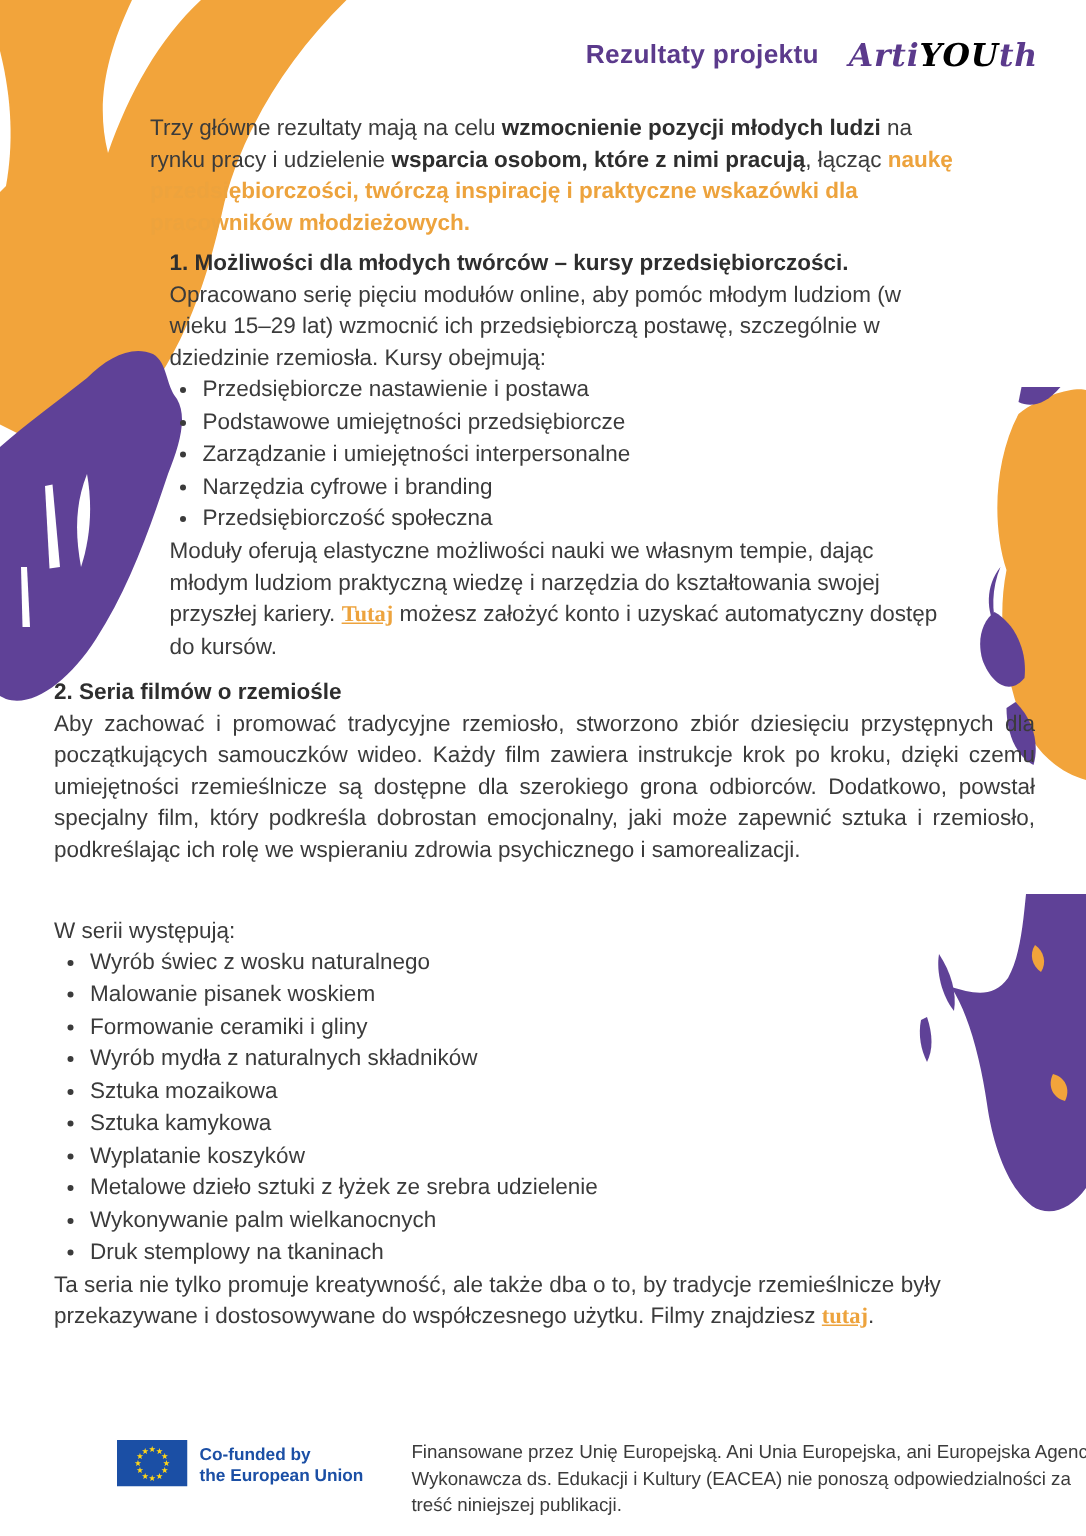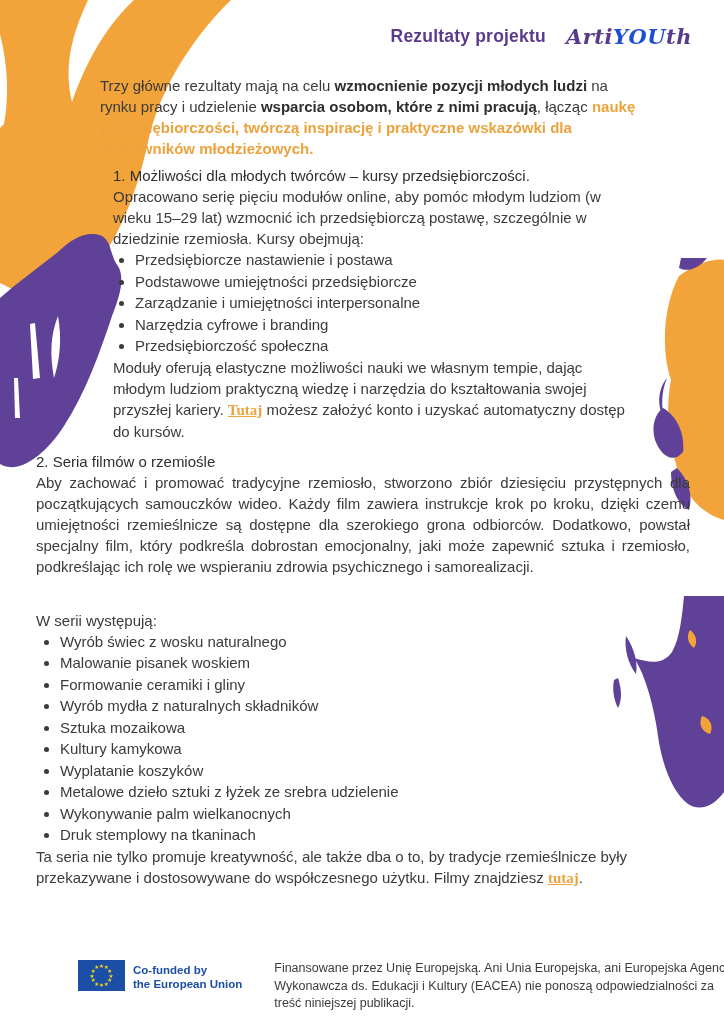--- a/index.html
+++ b/index.html
@@ -14,27 +14,27 @@
   }
   .deco{position:absolute;pointer-events:none;}
   
   .header{
     display:flex;justify-content:flex-end;align-items:center;
     gap:20px;padding:24px 32px 0 0;position:relative;z-index:2;
   }
   .header-title{color:#5b3a8c;font-weight:700;font-size:17.5px;letter-spacing:.2px;}
   .logo{font-family:"DejaVu Serif","Liberation Serif",serif;font-style:italic;font-weight:700;font-size:21px;letter-spacing:.5px;}
   .logo-purple{color:#5b3a8c;}
-  .logo-orange{color:#1d4ed8;}
+  .logo-orange{color:#000000;}
   
   p{margin:0;font-size:15px;line-height:21px;}
   .intro{position:relative;z-index:2;margin:26px 80px 0 100px;}
   .section1{position:relative;z-index:2;margin:6px 96px 0 113px;}
   .section2{position:relative;z-index:2;margin:9px 34px 0 36px;}
-  .h{font-weight:400;color:#2e2e2e;}
+  .h{font-weight:700;color:#2e2e2e;}
   .just{text-align:justify;}
   .seg-b{font-weight:700;color:#2e2e2e;}
   .seg-ob{font-weight:700;color:#eda33d;}
   .seg-link{font-weight:700;color:#eda33d;text-decoration:underline;cursor:pointer;font-family:Liberation Serif, serif;}
   ul{margin:0;padding:0 0 0 22px;}
   .section2 ul{padding-left:24px;}
   li{font-size:15px;line-height:21.5px;}
   .list-intro{margin-top:33px;}
   
   .footer{
@@ -106,21 +106,21 @@
     <section class="section2">
       <p class="h">2. Seria filmów o rzemiośle</p>
       <p class="just">Aby zachować i promować tradycyjne rzemiosło, stworzono zbiór dziesięciu przystępnych dla początkujących samouczków wideo. Każdy film zawiera instrukcje krok po kroku, dzięki czemu umiejętności rzemieślnicze są dostępne dla szerokiego grona odbiorców. Dodatkowo, powstał specjalny film, który podkreśla dobrostan emocjonalny, jaki może zapewnić sztuka i rzemiosło, podkreślając ich rolę we wspieraniu zdrowia psychicznego i samorealizacji.</p>
       <p class="list-intro">W serii występują:</p>
       <ul>
           <li>Wyrób świec z wosku naturalnego</li>
           <li>Malowanie pisanek woskiem</li>
           <li>Formowanie ceramiki i gliny</li>
           <li>Wyrób mydła z naturalnych składników</li>
           <li>Sztuka mozaikowa</li>
-          <li>Kultury kamykowa</li>
+          <li>Sztuka kamykowa</li>
           <li>Wyplatanie koszyków</li>
           <li>Metalowe dzieło sztuki z łyżek ze srebra udzielenie</li>
           <li>Wykonywanie palm wielkanocnych</li>
           <li>Druk stemplowy na tkaninach</li>
         </ul>
       <p><span>Ta seria nie tylko promuje kreatywność, ale także dba o to, by tradycje rzemieślnicze były przekazywane i dostosowywane do współczesnego użytku. Filmy znajdziesz </span><span class="seg-link">tutaj</span><span>.</span></p>
     </section>
   </main>
 
   <footer class="footer">

